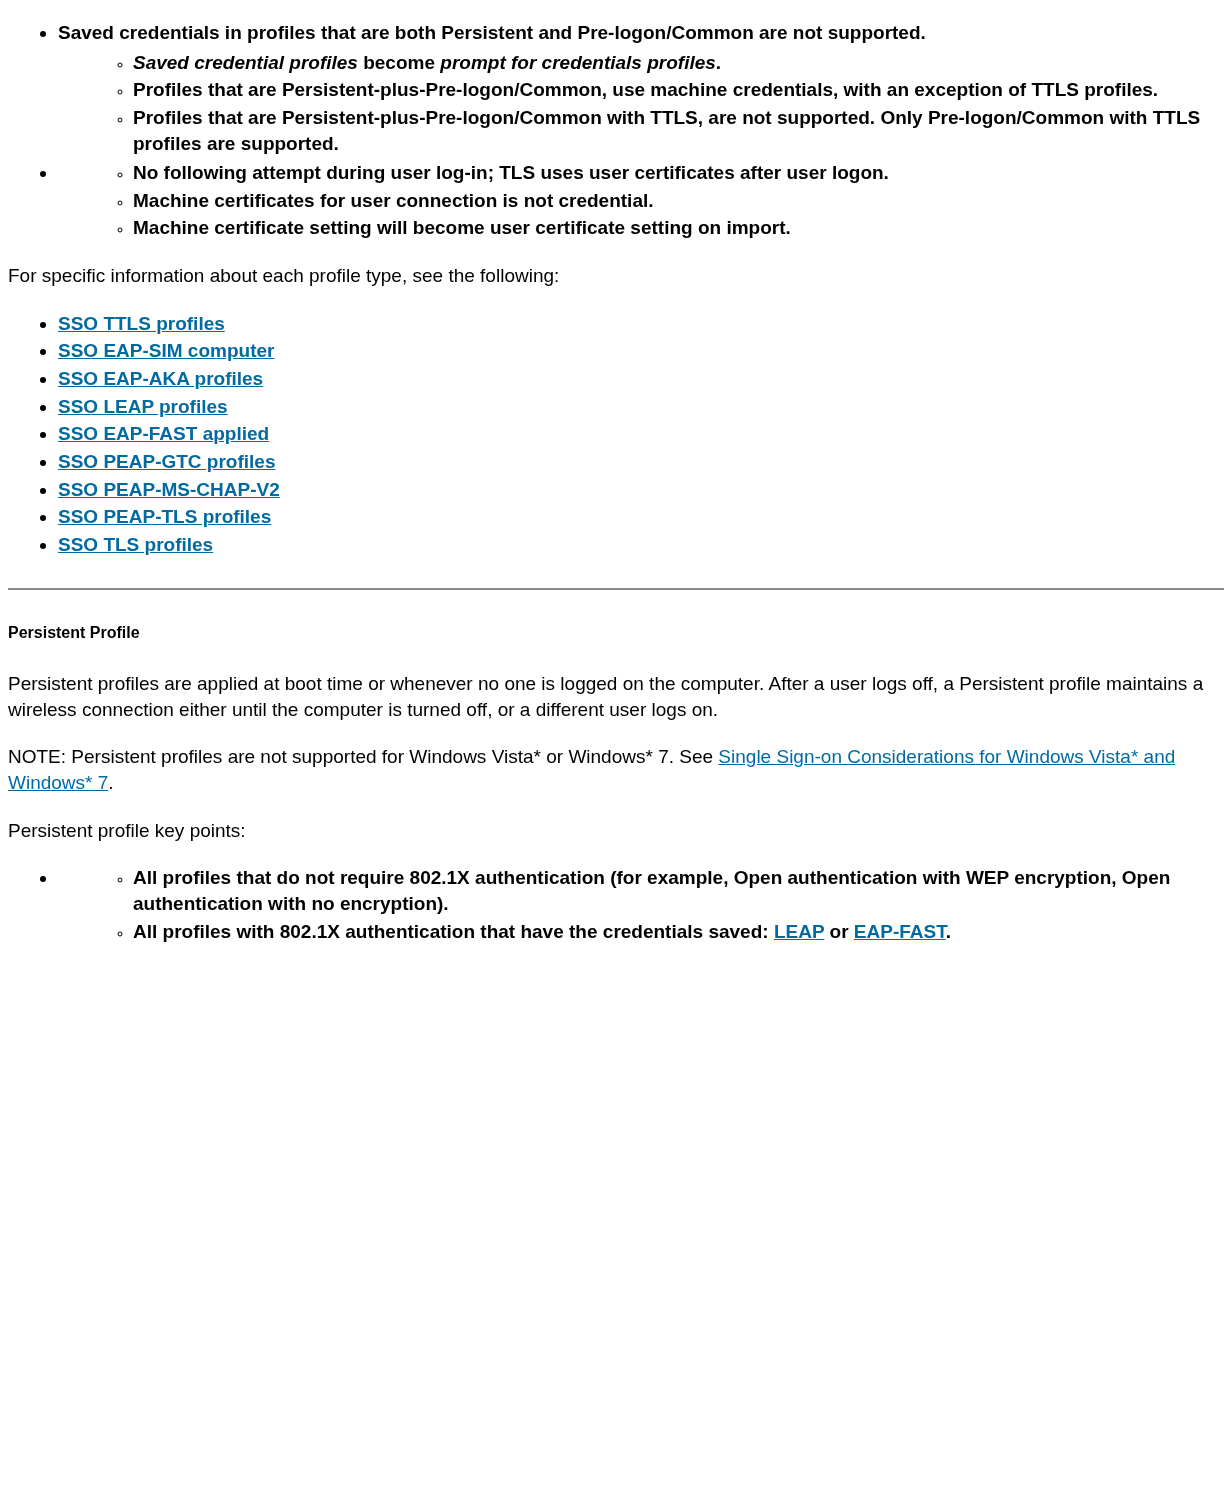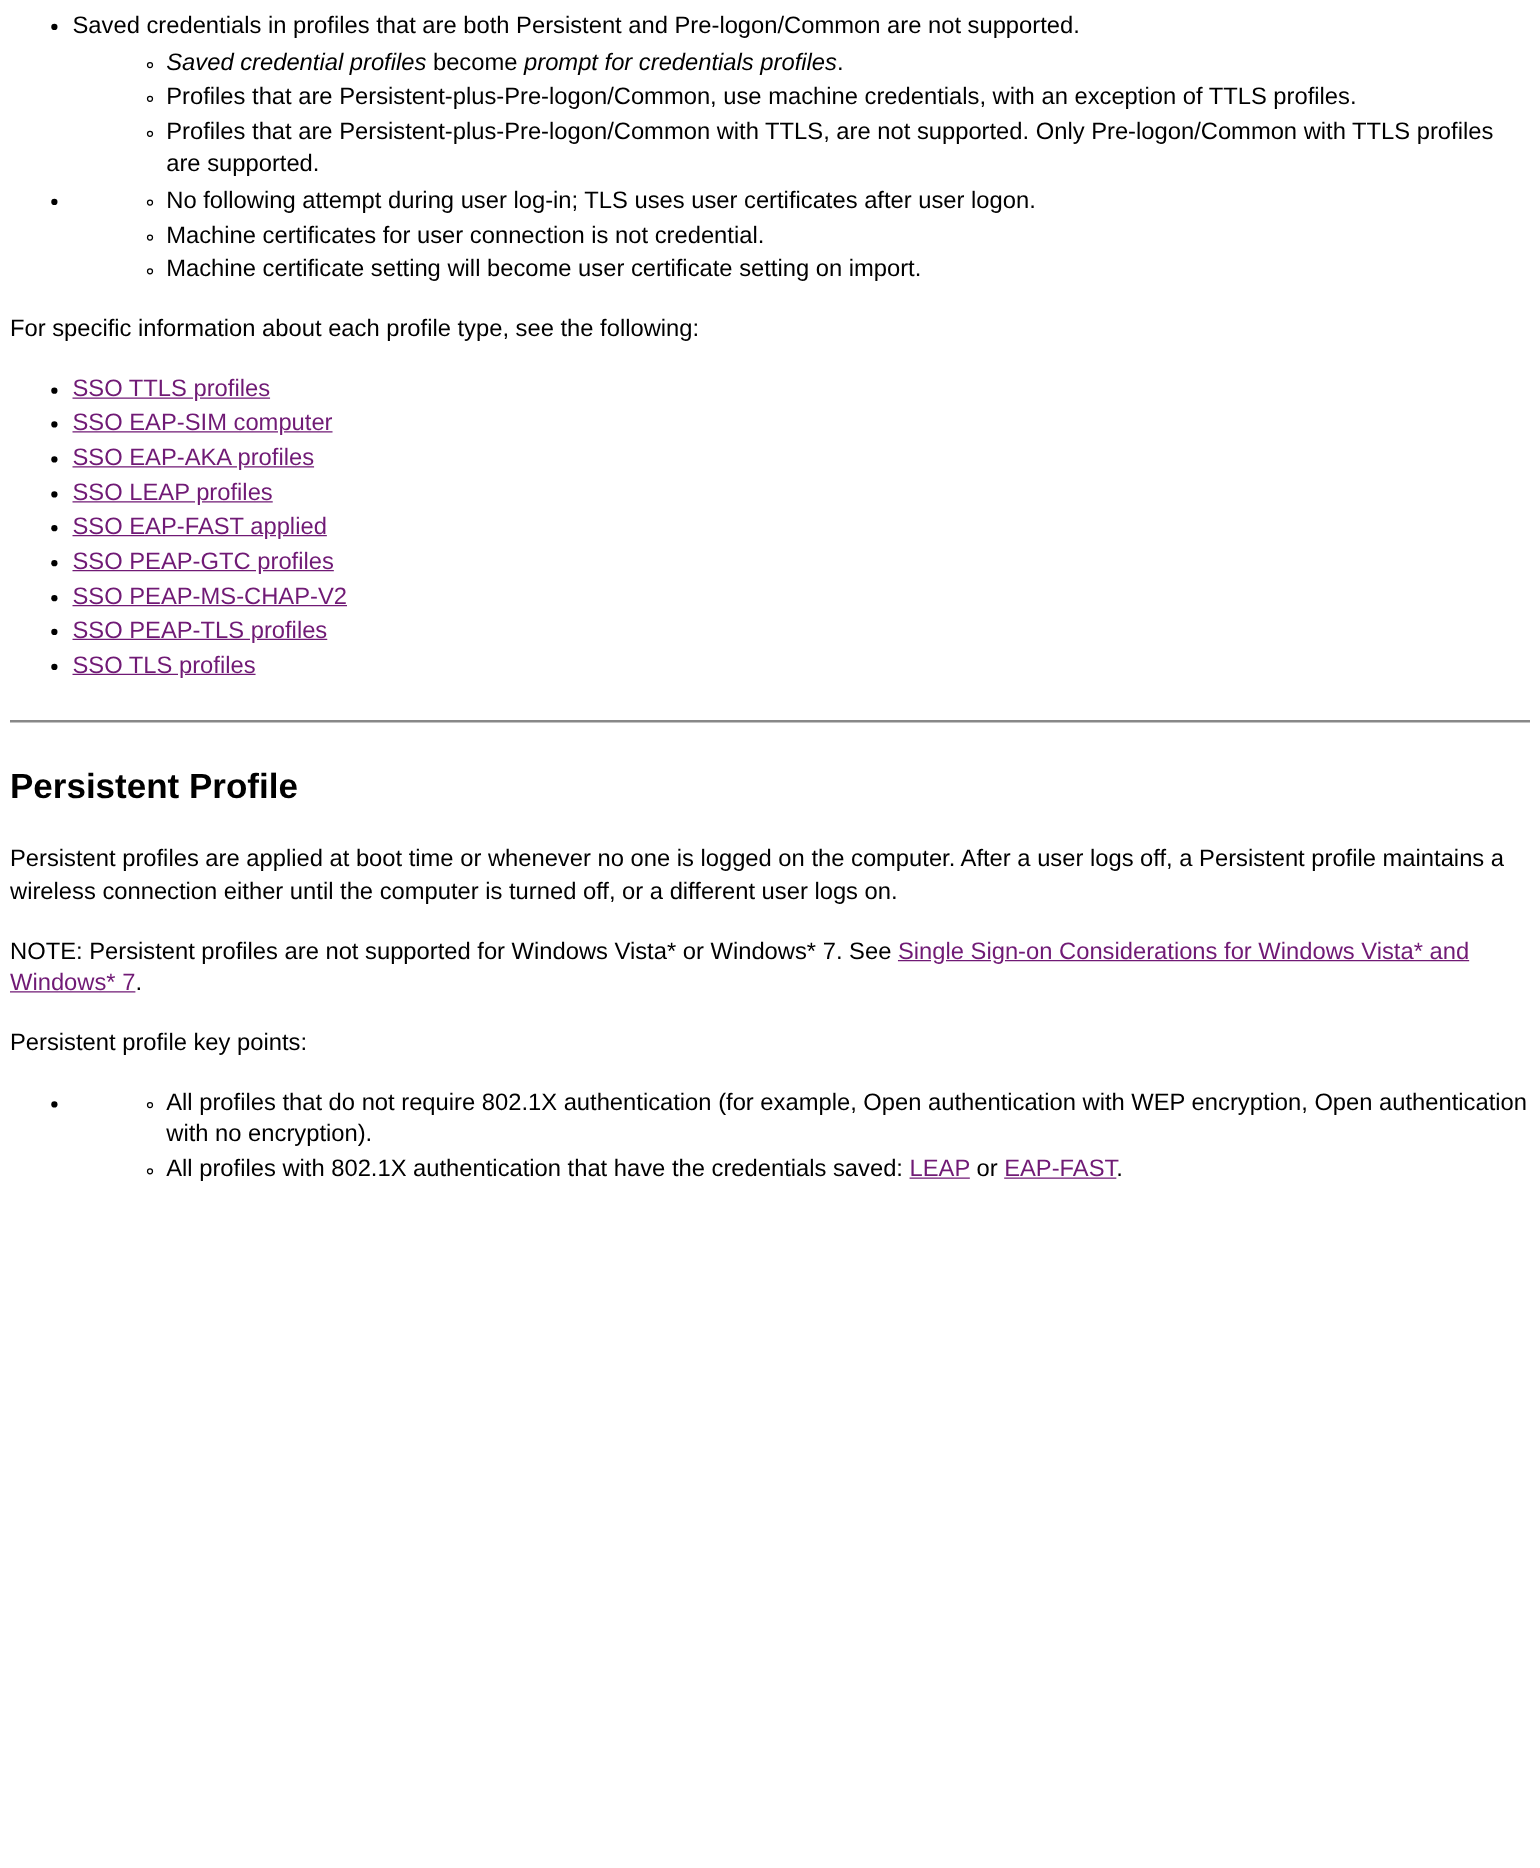--- a/index.html
+++ b/index.html
@@ -7,48 +7,49 @@
       font-size: 19px;
       line-height: 1.35;
       color: #000;
       margin: 0;
       padding: 4px 8px;
       width: 1216px;
     }
     ul.disc {
       list-style-type: disc;
       padding-left: 50px;
-      margin-top: 4px;
+      margin-top: 16px;
       margin-bottom: 20px;
+      font-weight: bold;
     }
     ul.circle {
       list-style-type: circle;
       padding-left: 75px;
       margin-top: 4px;
       margin-bottom: 4px;
     }
     ul.circle > li::marker {
       font-size: 14px;
     }
     li {
       margin-bottom: 2px;
     }
     a {
-      color: #701a75;
+      color: #0369a1;
       text-decoration: underline;
     }
     hr {
       border: none;
       border-top: 2px solid #888;
       margin: 30px 0 30px 0;
     }
     h2 {
       font-family: Verdana, Geneva, sans-serif;
       font-weight: bold;
-      font-size: 28px;
+      font-size: 16px;
       margin-top: 32px;
       margin-bottom: 28px;
     }
     p {
       margin-top: 22px;
       margin-bottom: 22px;
     }
     .italic {
       font-style: italic;
     }

